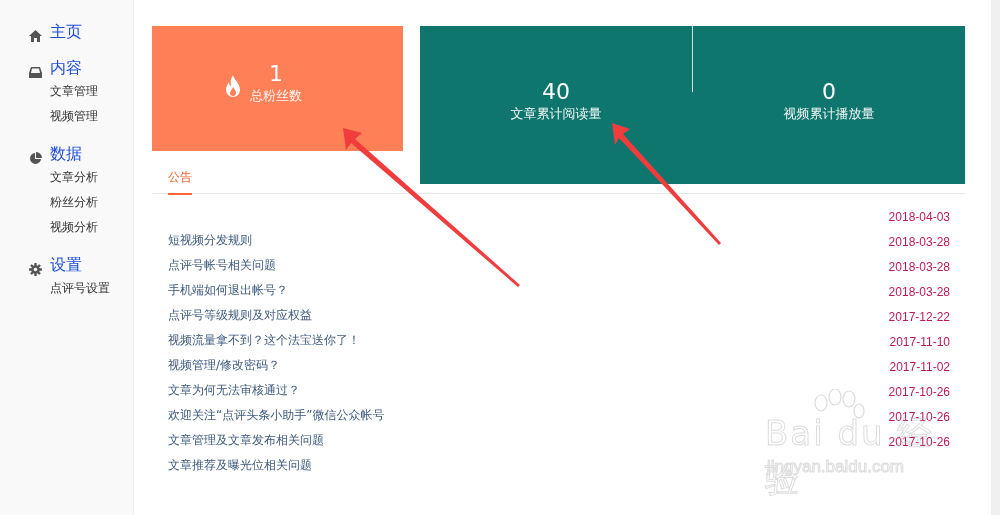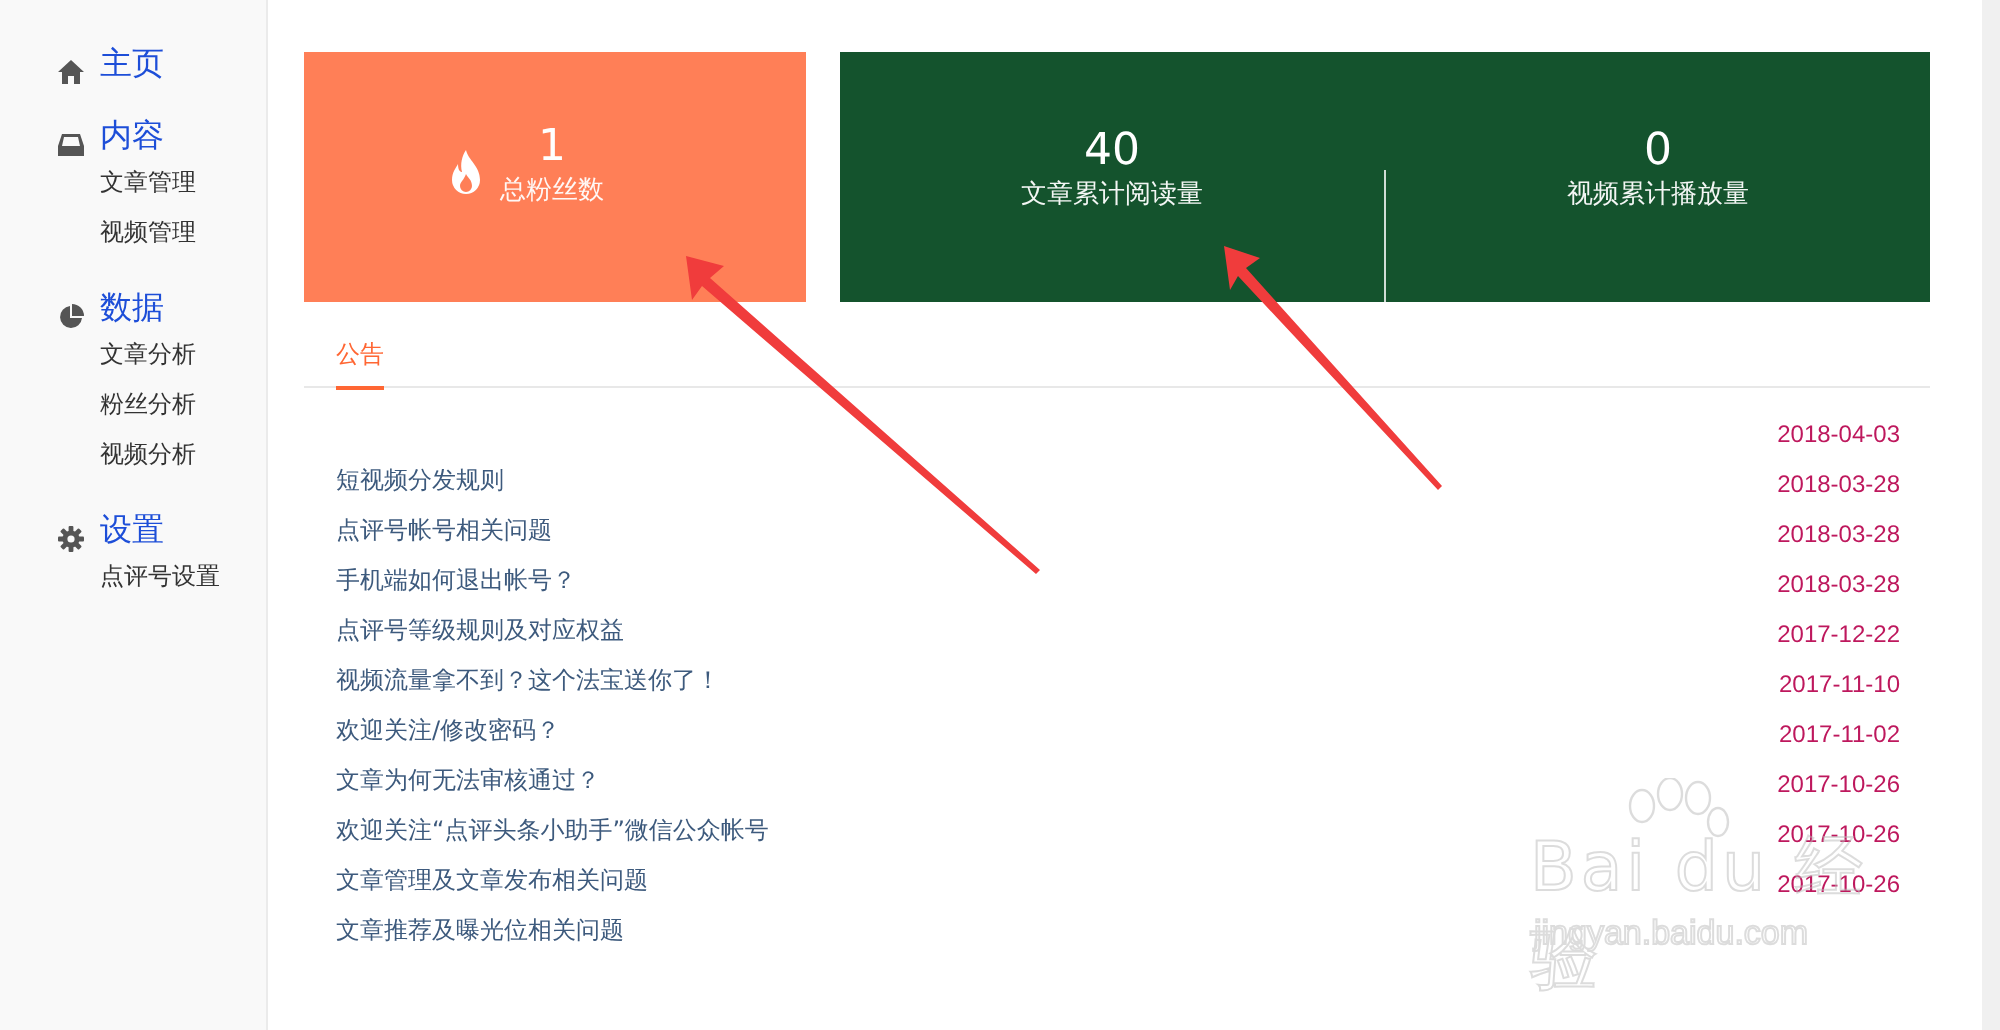--- a/index.html
+++ b/index.html
@@ -20,22 +20,22 @@
     .card-fans {
       position: absolute; left: 152px; top: 26px; width: 251px; height: 125px;
       background: #ff7f57; color: #fff;
     }
     .card-fans .inner { position: absolute; left: 72px; top: 36px; display: flex; align-items: center; }
     .card-fans .flame { width: 18px; height: 24px; margin-right: 8px; margin-top: 6px; }
     .stat-num { font-size: 22px; text-align: center; line-height: 24px; }
     .stat-label { font-size: 13px; text-align: center; line-height: 20px; opacity: 0.95; }
 
     .card-reads {
-      position: absolute; left: 420px; top: 26px; width: 545px; height: 125px;
-      background: #14532d; color: #fff; display: flex; align-items: flex-end;
+      position: absolute; left: 420px; top: 26px; width: 545px; height: 158px;
+      background: #0f766e; color: #fff; display: flex; align-items: flex-start;
     }
     .card-reads .half { flex: 1; display: flex; flex-direction: column; align-items: center; justify-content: center; height: 100%; padding-bottom: 6px; }
     .card-reads .divider { width: 1px; height: 66px; background: rgba(255,255,255,0.8); }
 
     .tabs { position: absolute; left: 152px; top: 164px; width: 813px; height: 30px; border-bottom: 1px solid #e8e8e8; }
     .tab { position: absolute; left: 16px; top: 5px; font-size: 12px; color: #ff6633; height: 25px; cursor: pointer; }
     .tab::after { content: ""; position: absolute; left: 0; right: 0; bottom: -1px; height: 2px; background: #ff6633; }
 
     .notice-list { position: absolute; left: 168px; top: 204px; width: 782px; }
     .notice-row { height: 25px; display: flex; justify-content: space-between; align-items: center; }
@@ -159,21 +159,21 @@
     </div>
   <div class="notice-row">
       <span class="notice-title">点评号等级规则及对应权益</span>
       <span class="notice-date">2018-03-28</span>
     </div>
   <div class="notice-row">
       <span class="notice-title">视频流量拿不到？这个法宝送你了！</span>
       <span class="notice-date">2017-12-22</span>
     </div>
   <div class="notice-row">
-      <span class="notice-title">欢迎关注/修改密码？</span>
+      <span class="notice-title">视频管理/修改密码？</span>
       <span class="notice-date">2017-11-10</span>
     </div>
   <div class="notice-row">
       <span class="notice-title">文章为何无法审核通过？</span>
       <span class="notice-date">2017-11-02</span>
     </div>
   <div class="notice-row">
       <span class="notice-title">欢迎关注“点评头条小助手”微信公众帐号</span>
       <span class="notice-date">2017-10-26</span>
     </div>

